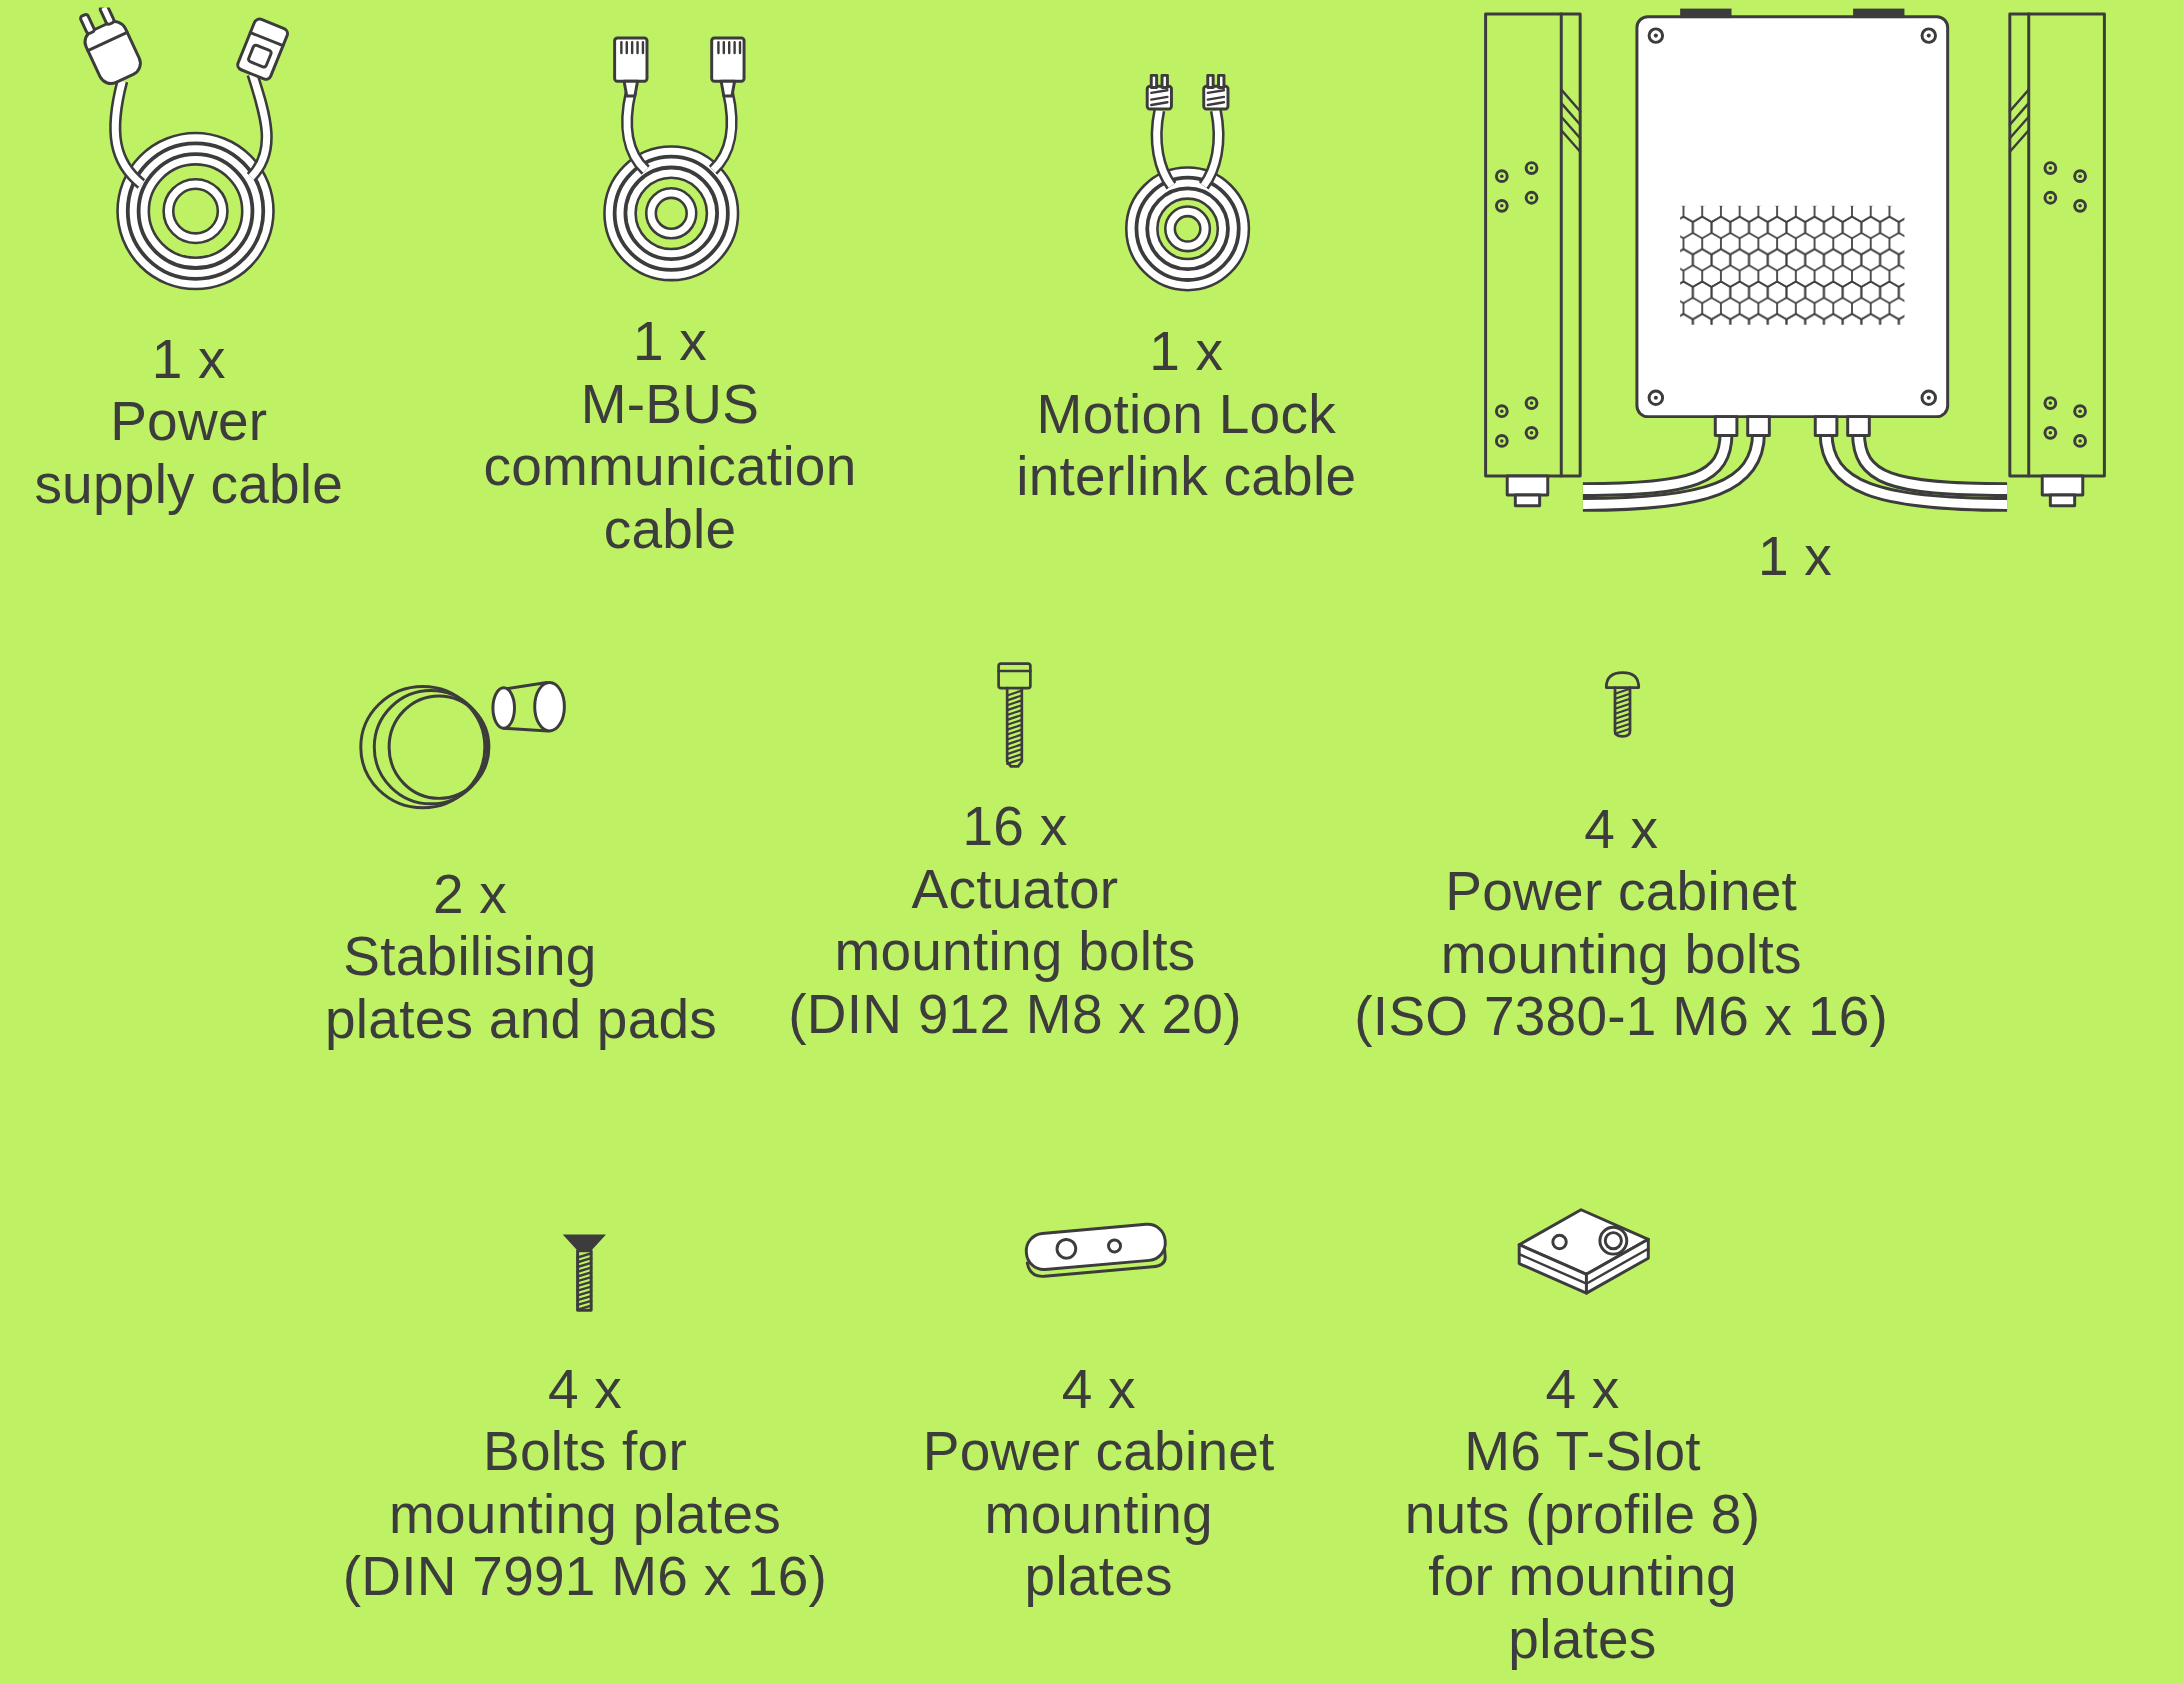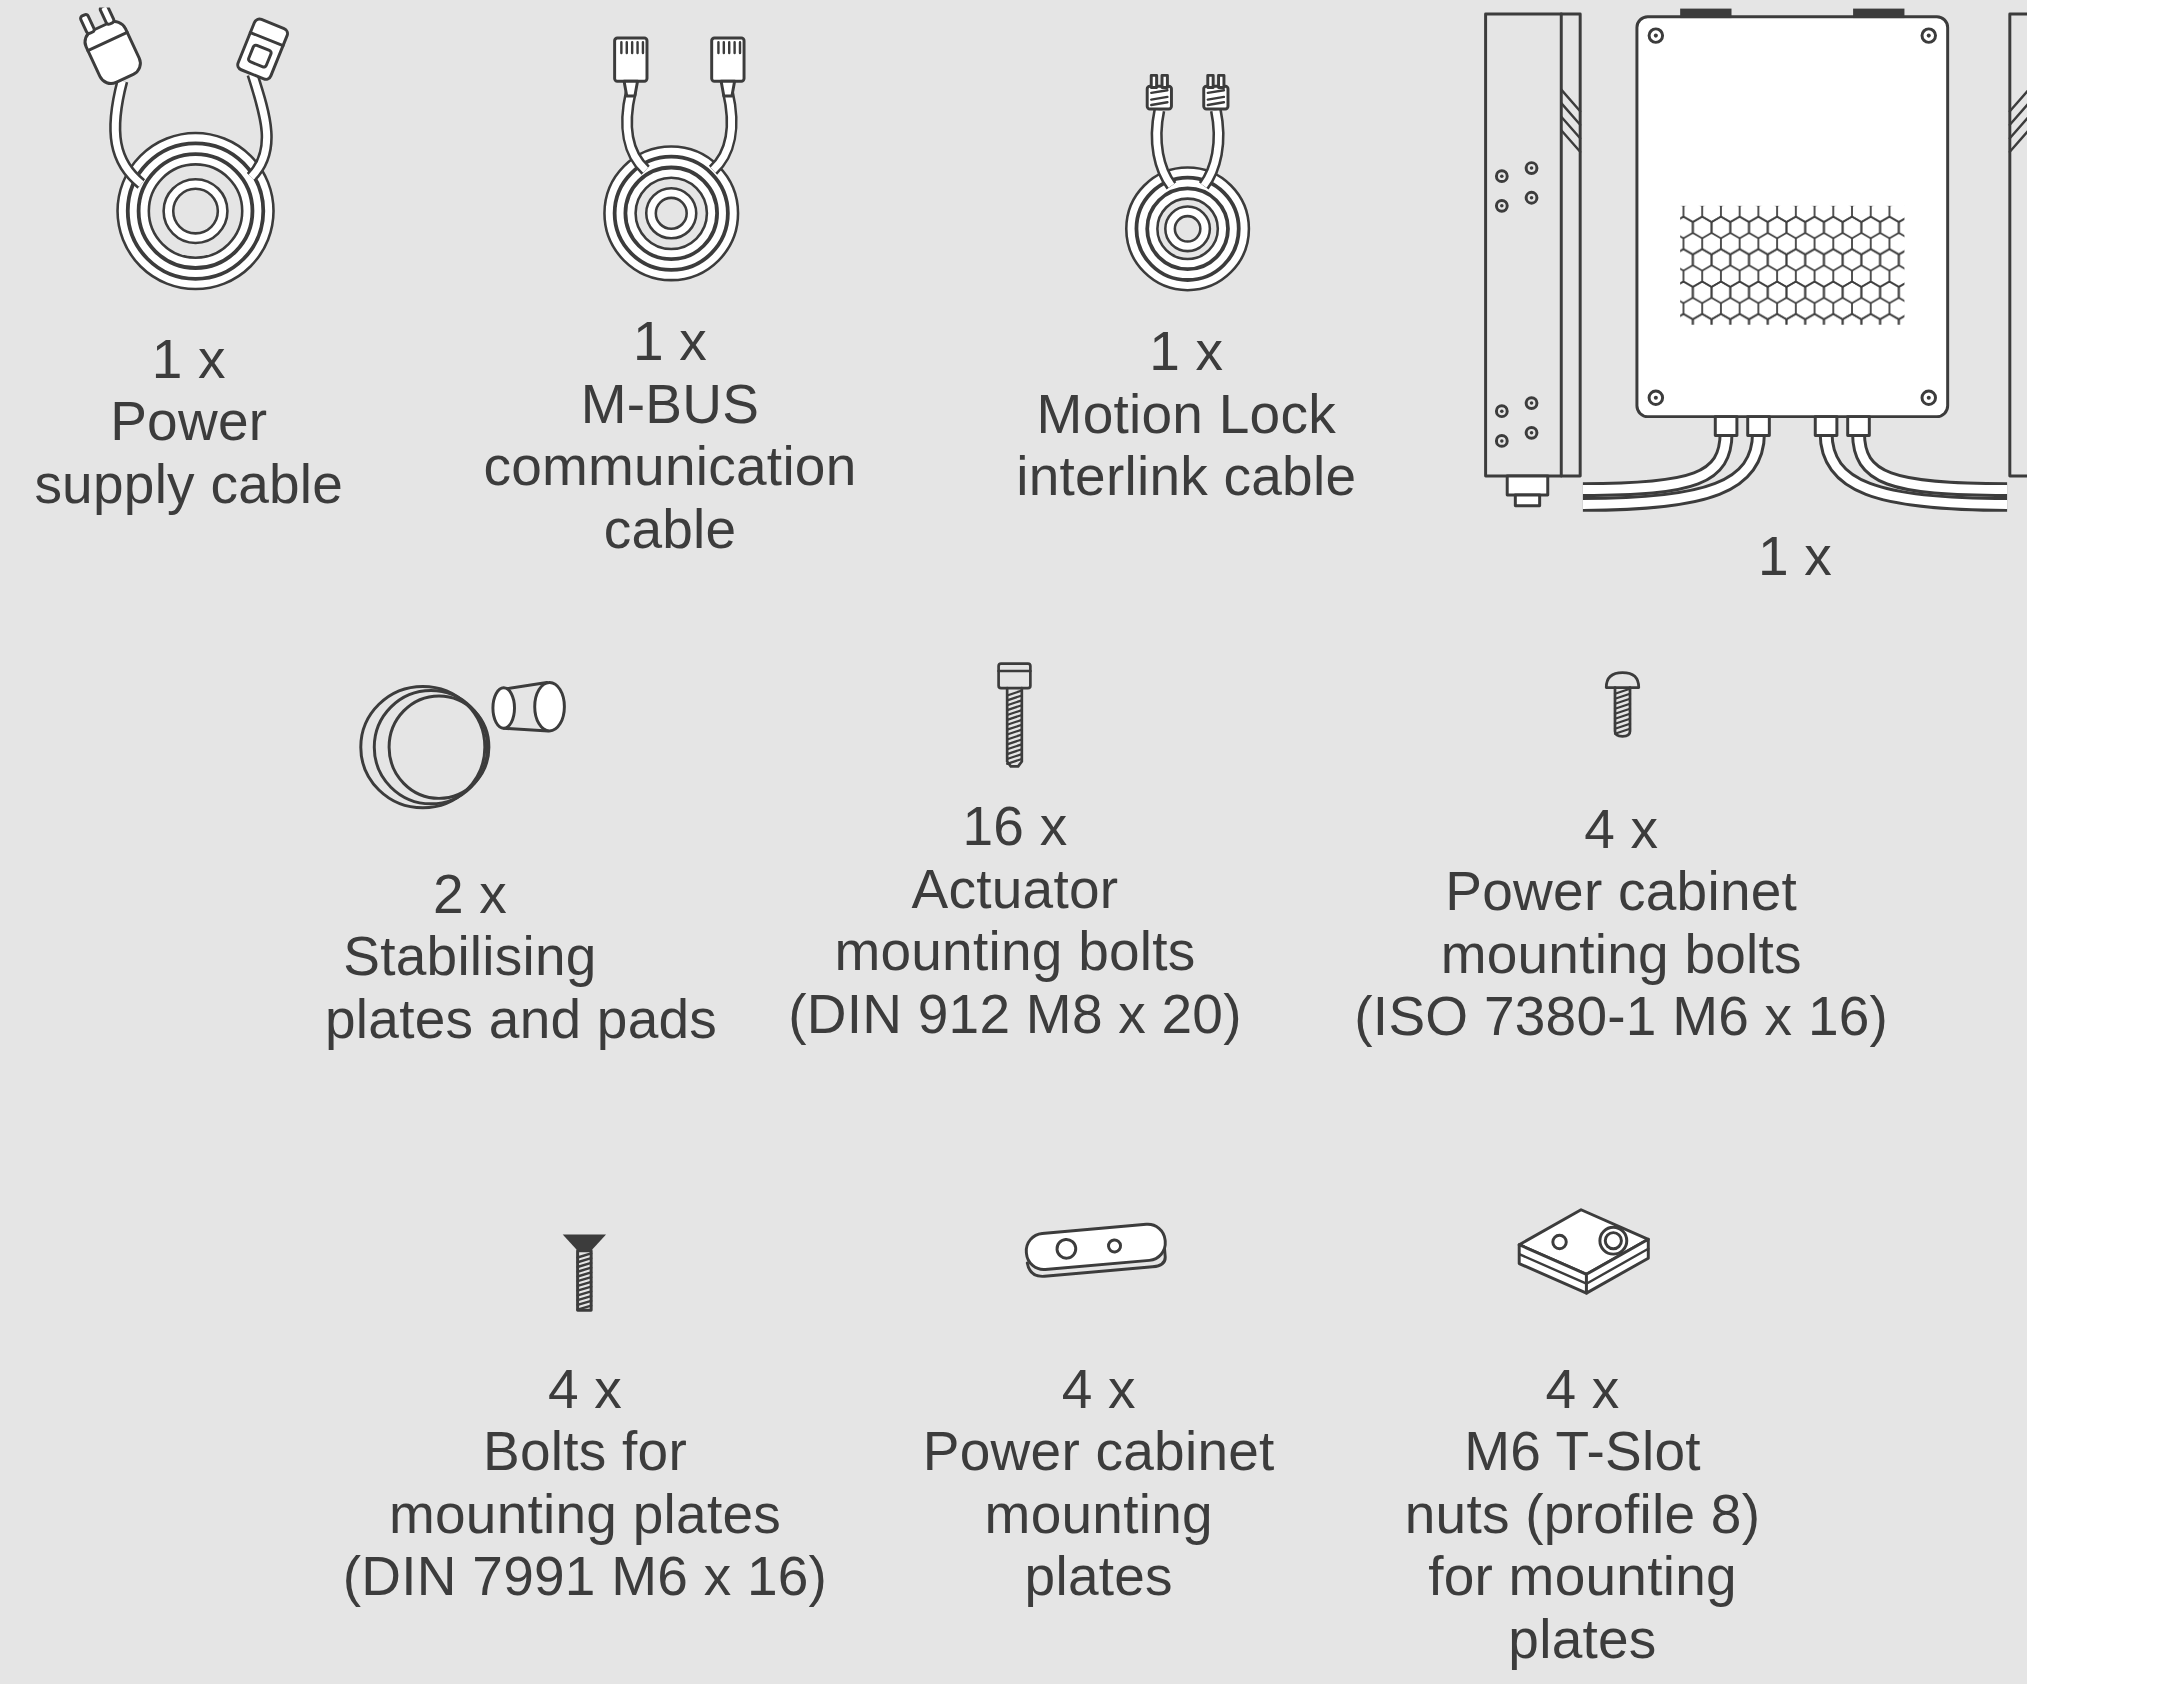--- a/index.html
+++ b/index.html
@@ -1,17 +1,17 @@
 <!DOCTYPE html>
 <html style="--ink: #3c3c3c;font-size:8.7px"><head>
 <meta charset="utf-8">
 <style>
   :root { --ink:#3c3c3c; }
   html,body { margin:0; padding:0; background:#ffffff; }
-  .viewport { width:2027px; height:1685px; overflow:hidden; background:#e5e5e5; }
+  .viewport { width:2183px; height:1685px; overflow:hidden; background:#bef264; }
   #canvas { position:relative; width:873px; height:674px; transform:scale(2.5); transform-origin:0 0;
             font-family:"Liberation Sans","DejaVu Sans",sans-serif; color:var(--ink); }
   figure.kit-item { position:absolute; margin:0; text-align:center; }
   figure.kit-item svg { display:inline-block; }
   .cap { font-size:22px; line-height:25px; font-weight:300; letter-spacing:0.1px; }
   .cap div { white-space:nowrap; }
   
   .ln   { fill:none; stroke:var(--ink); stroke-width:2.2; stroke-linejoin:round; stroke-linecap:round; }
   .lnw  { fill:#fff;  stroke:var(--ink); stroke-width:2.2; stroke-linejoin:round; }
   .thin { fill:none; stroke:var(--ink); stroke-width:1.8; stroke-linecap:round; }

